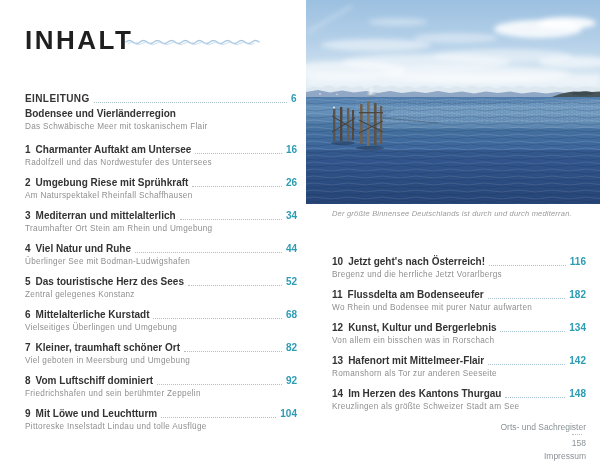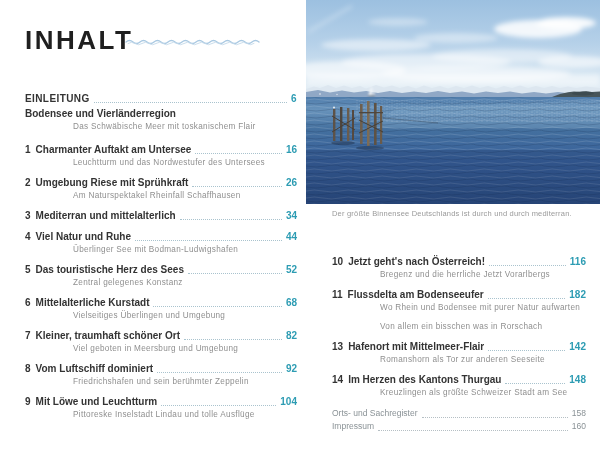--- a/index.html
+++ b/index.html
@@ -16,42 +16,42 @@
     position:absolute;left:25px;top:25px;margin:0;
     font-size:26px;font-weight:700;letter-spacing:2.5px;color:#1f1f1f;text-align:center;
   }
   .squiggle{position:absolute;left:125px;top:37px;}
 
   
   .photo{position:absolute;left:306px;top:0;width:294px;height:204px;overflow:hidden;}
   .photo svg{display:block;}
   .photo-caption{
     position:absolute;left:332px;top:209px;width:260px;margin:0;
-    font-size:7.5px;color:#9a9a9a;letter-spacing:0.2px;
+    font-size:7.5px;color:#9a9a9a;letter-spacing:0.2px;font-style:italic;
   }
 
   
   .col{position:absolute;}
   .col-left{left:25px;top:93px;width:272px;}
   .col-right{left:332px;top:256px;width:254px;}
 
   .trow{display:flex;align-items:flex-end;font-size:10px;font-weight:700;color:#333;line-height:12px;}
   .num{margin-right:5px;white-space:nowrap;}
   .ttl{white-space:nowrap;}
   .leader{flex:1;border-bottom:1.6px dotted #a9c3ce;margin:0 4px 2px 4px;min-width:10px;}
   .pg{color:#2d9cb3;font-weight:700;white-space:nowrap;}
-  .sub{font-size:8.2px;color:#8f8f8f;letter-spacing:0.3px;margin-top:2px;line-height:10px;margin-left:48px;}
+  .sub{font-size:8.2px;color:#8f8f8f;letter-spacing:0.3px;margin-top:2px;line-height:10px;}
   .entry{margin-bottom:9px;}
 
   .intro{margin-bottom:12px;}
   .intro .trow{letter-spacing:0.4px;}
   .intro-title{font-size:10px;font-weight:700;color:#333;margin-top:2px;line-height:13px;}
 
   .backmatter{margin-top:9px;}
-  .bm-row{display:flex;align-items:flex-end;font-size:8.5px;color:#8a9296;line-height:13px;}
+  .bm-row{display:flex;align-items:flex-end;font-size:8.5px;color:#8a9296;line-height:13px;flex-direction:column;}
   .bm-row .leader{border-bottom:1.4px dotted #b5bfc4;}
   .bm-row .bm-pg{color:#8a9296;font-weight:400;white-space:nowrap;}
   .bm-ttl{white-space:nowrap;}
 </style>
 </head>
 <body>
 
 <div class="page">
 
   <h1 class="page-title">INHALT</h1>
@@ -166,40 +166,41 @@
       <div class="sub">Das Schwäbische Meer mit toskanischem Flair</div>
     </div>
 
     <div class="entry">
       <div class="trow">
         <span class="num">1</span>
         <span class="ttl">Charmanter Auftakt am Untersee</span>
         <span class="leader"></span>
         <span class="pg">16</span>
       </div>
-      <div class="sub">Leuchtturm und das Nordwestufer des Untersees</div>
+      <div class="sub">Radolfzell und das Nordwestufer des Untersees</div>
     </div>
 
     <div class="entry">
       <div class="trow">
         <span class="num">2</span>
         <span class="ttl">Umgebung Riese mit Sprühkraft</span>
         <span class="leader"></span>
         <span class="pg">26</span>
       </div>
       <div class="sub">Am Naturspektakel Rheinfall Schaffhausen</div>
     </div>
 
     <div class="entry">
       <div class="trow">
         <span class="num">3</span>
         <span class="ttl">Mediterran und mittelalterlich</span>
         <span class="leader"></span>
         <span class="pg">34</span>
       </div>
+      <div class="sub">Traumhafter Ort Stein am Rhein und Umgebung</div>
     </div>
 
     <div class="entry">
       <div class="trow">
         <span class="num">4</span>
         <span class="ttl">Viel Natur und Ruhe</span>
         <span class="leader"></span>
         <span class="pg">44</span>
       </div>
       <div class="sub">Überlinger See mit Bodman-Ludwigshafen</div>
@@ -273,20 +274,26 @@
       <div class="trow">
         <span class="num">11</span>
         <span class="ttl">Flussdelta am Bodenseeufer</span>
         <span class="leader"></span>
         <span class="pg">182</span>
       </div>
       <div class="sub">Wo Rhein und Bodensee mit purer Natur aufwarten</div>
     </div>
 
     <div class="entry">
+      <div class="trow">
+        <span class="num">12</span>
+        <span class="ttl">Kunst, Kultur und Bergerlebnis</span>
+        <span class="leader"></span>
+        <span class="pg">134</span>
+      </div>
       <div class="sub">Von allem ein bisschen was in Rorschach</div>
     </div>
 
     <div class="entry">
       <div class="trow">
         <span class="num">13</span>
         <span class="ttl">Hafenort mit Mittelmeer-Flair</span>
         <span class="leader"></span>
         <span class="pg">142</span>
       </div>

